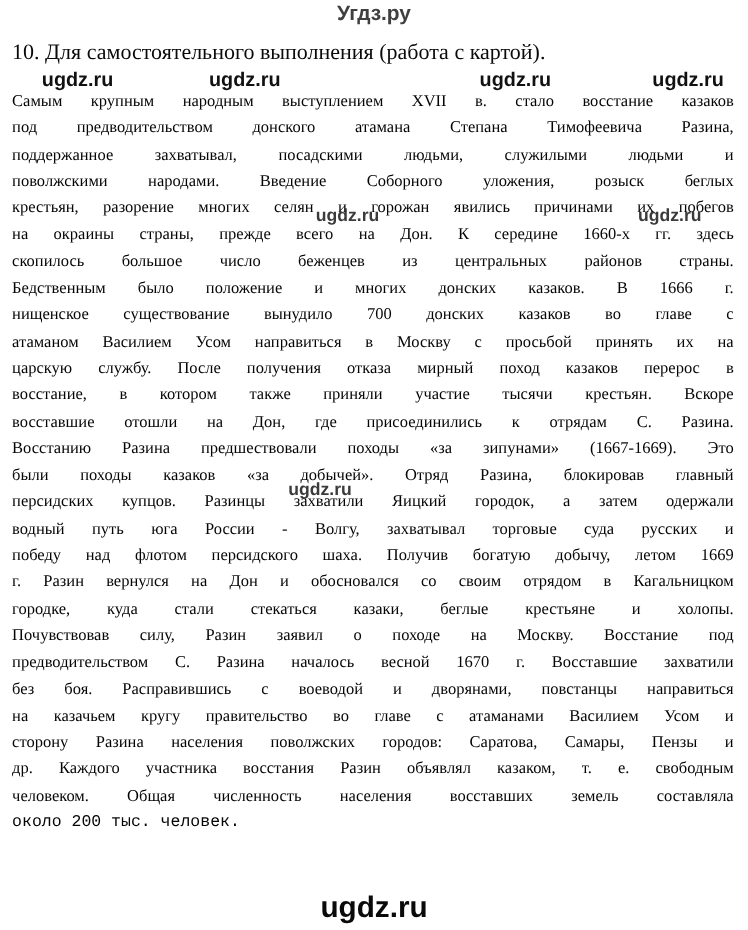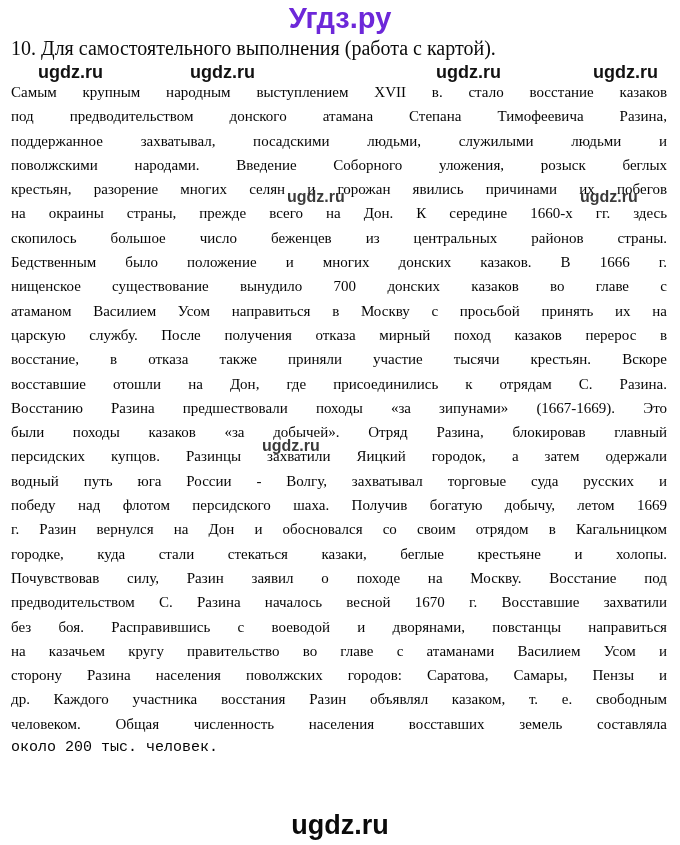--- a/index.html
+++ b/index.html
@@ -17,22 +17,22 @@
     font-family: "Liberation Serif", serif;
   }
   .site-header {
     position: absolute;
     top: 2px;
     left: 0;
     width: 100%;
     text-align: center;
     font-family: "Liberation Sans", sans-serif;
     font-weight: bold;
-    font-size: 29px;
-    color: #6d28d9;
+    font-size: 19px;
+    color: #404040;
   }
   .task-heading {
     position: absolute;
     top: 37px;
     left: 11px;
     font-family: "Liberation Serif", serif;
     font-size: 20px;
     color: #0a0a0a;
     white-space: nowrap;
   }
@@ -117,21 +117,21 @@
       <div class="body-line">под предводительством донского атамана Степана Тимофеевича Разина,</div>
       <div class="body-line">поддержанное захватывал, посадскими людьми, служилыми людьми и</div>
       <div class="body-line">поволжскими народами. Введение Соборного уложения, розыск беглых</div>
       <div class="body-line">крестьян, разорение многих селян и горожан явились причинами их побегов</div>
       <div class="body-line">на окраины страны, прежде всего на Дон. К середине 1660-х гг. здесь</div>
       <div class="body-line">скопилось большое число беженцев из центральных районов страны.</div>
       <div class="body-line">Бедственным было положение и многих донских казаков. В 1666 г.</div>
       <div class="body-line">нищенское существование вынудило 700 донских казаков во главе с</div>
       <div class="body-line">атаманом Василием Усом направиться в Москву с просьбой принять их на</div>
       <div class="body-line">царскую службу. После получения отказа мирный поход казаков перерос в</div>
-      <div class="body-line">восстание, в отказа также приняли участие тысячи крестьян. Вскоре</div>
+      <div class="body-line">восстание, в котором также приняли участие тысячи крестьян. Вскоре</div>
       <div class="body-line">восставшие отошли на Дон, где присоединились к отрядам С. Разина.</div>
       <div class="body-line">Восстанию Разина предшествовали походы «за зипунами» (1667-1669). Это</div>
       <div class="body-line">были походы казаков «за добычей». Отряд Разина, блокировав главный</div>
       <div class="body-line">персидских купцов. Разинцы захватили Яицкий городок, а затем одержали</div>
       <div class="body-line">водный путь юга России - Волгу, захватывал торговые суда русских и</div>
       <div class="body-line">победу над флотом персидского шаха. Получив богатую добычу, летом 1669</div>
       <div class="body-line">г. Разин вернулся на Дон и обосновался со своим отрядом в Кагальницком</div>
       <div class="body-line">городке, куда стали стекаться казаки, беглые крестьяне и холопы.</div>
       <div class="body-line">Почувствовав силу, Разин заявил о походе на Москву. Восстание под</div>
       <div class="body-line">предводительством С. Разина началось весной 1670 г. Восставшие захватили</div>

